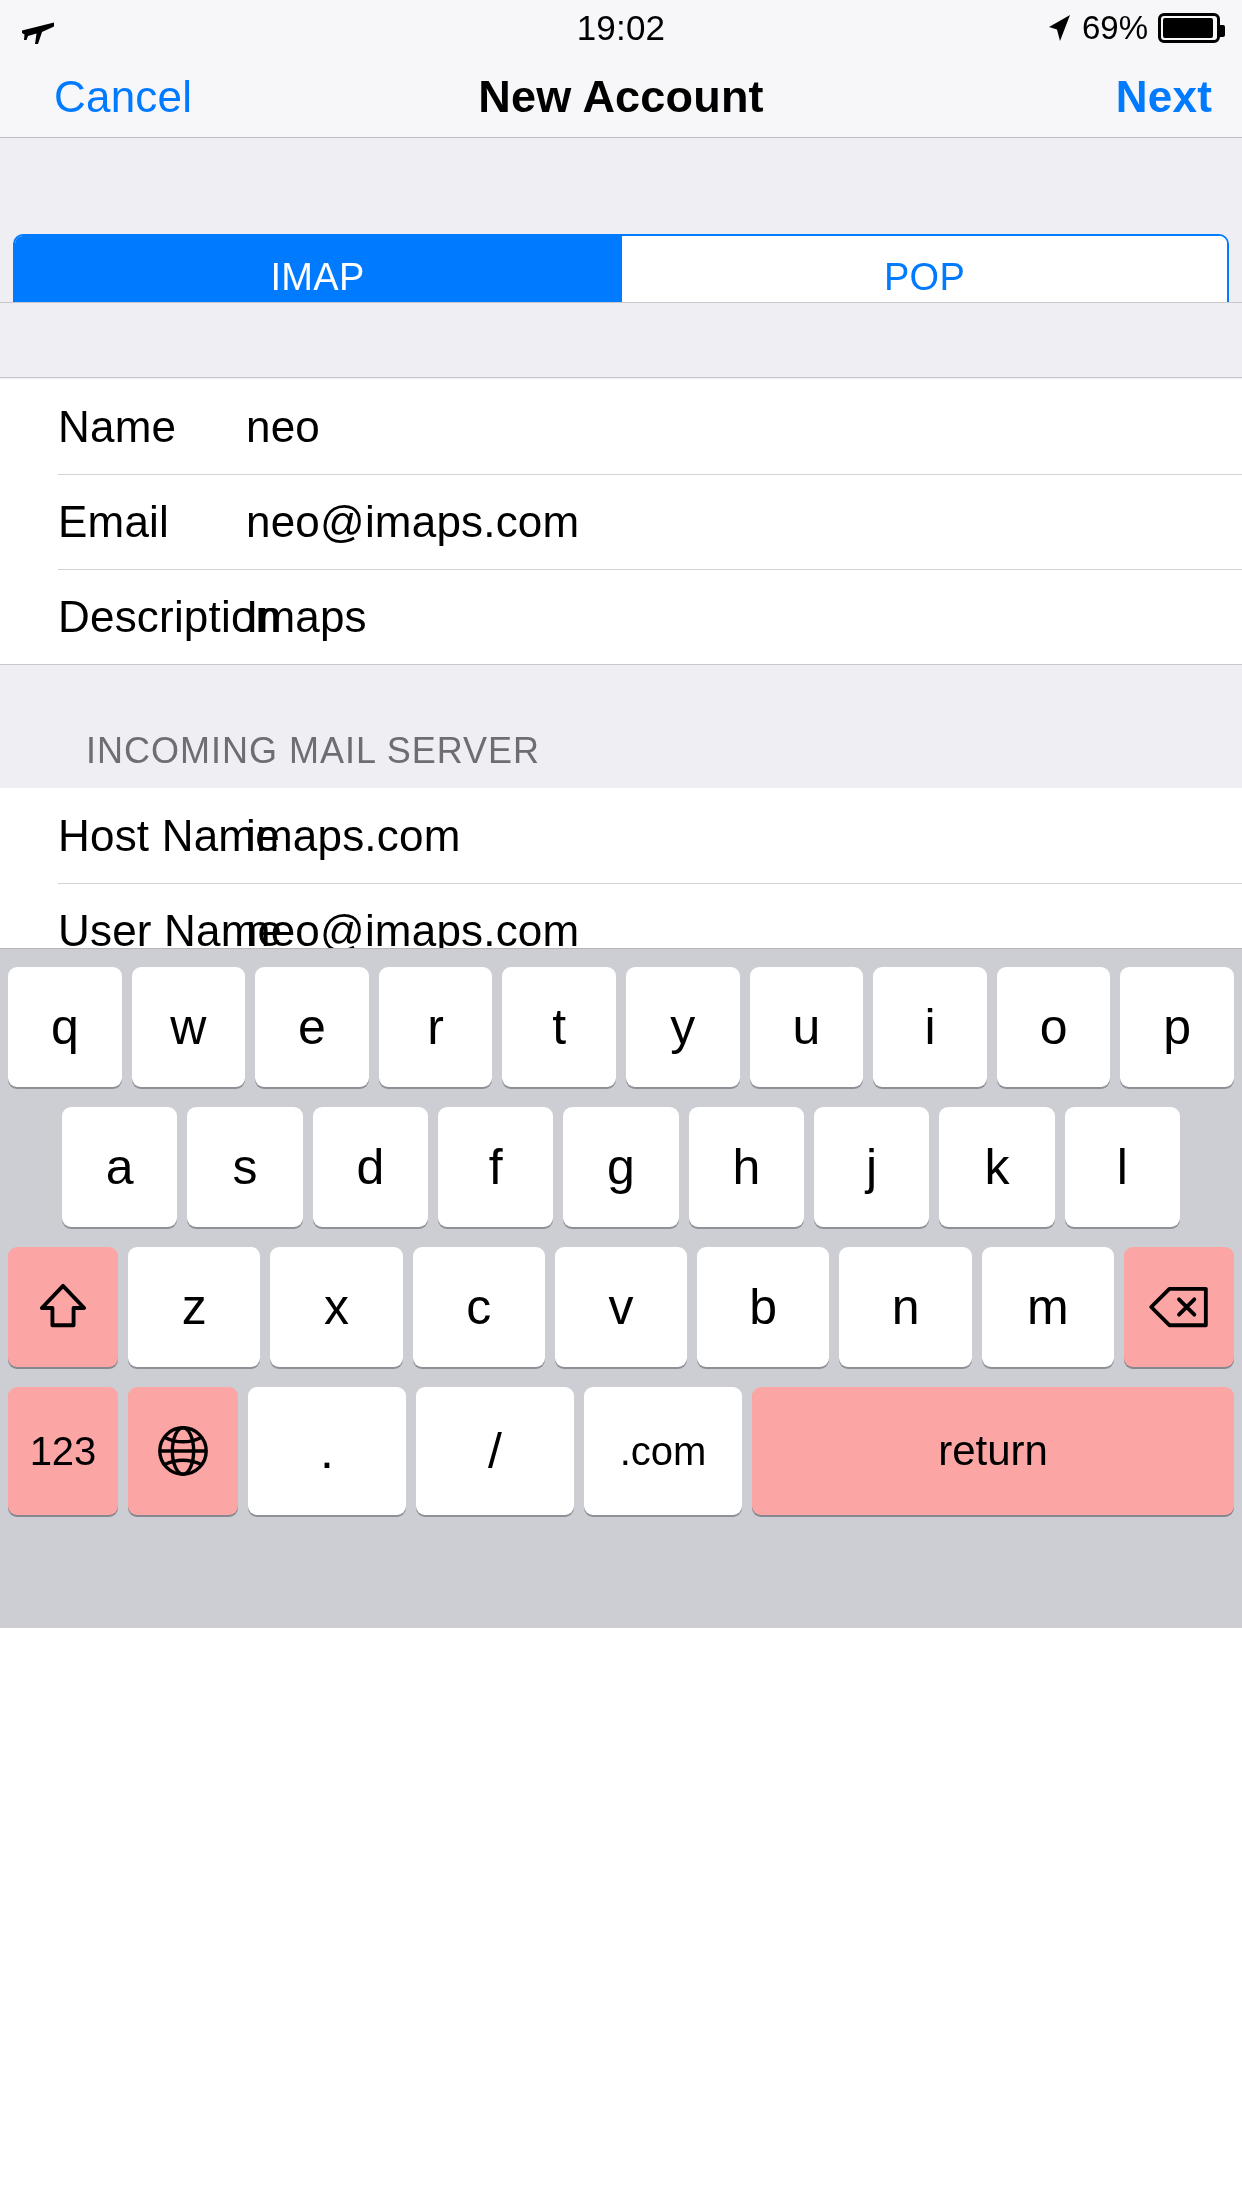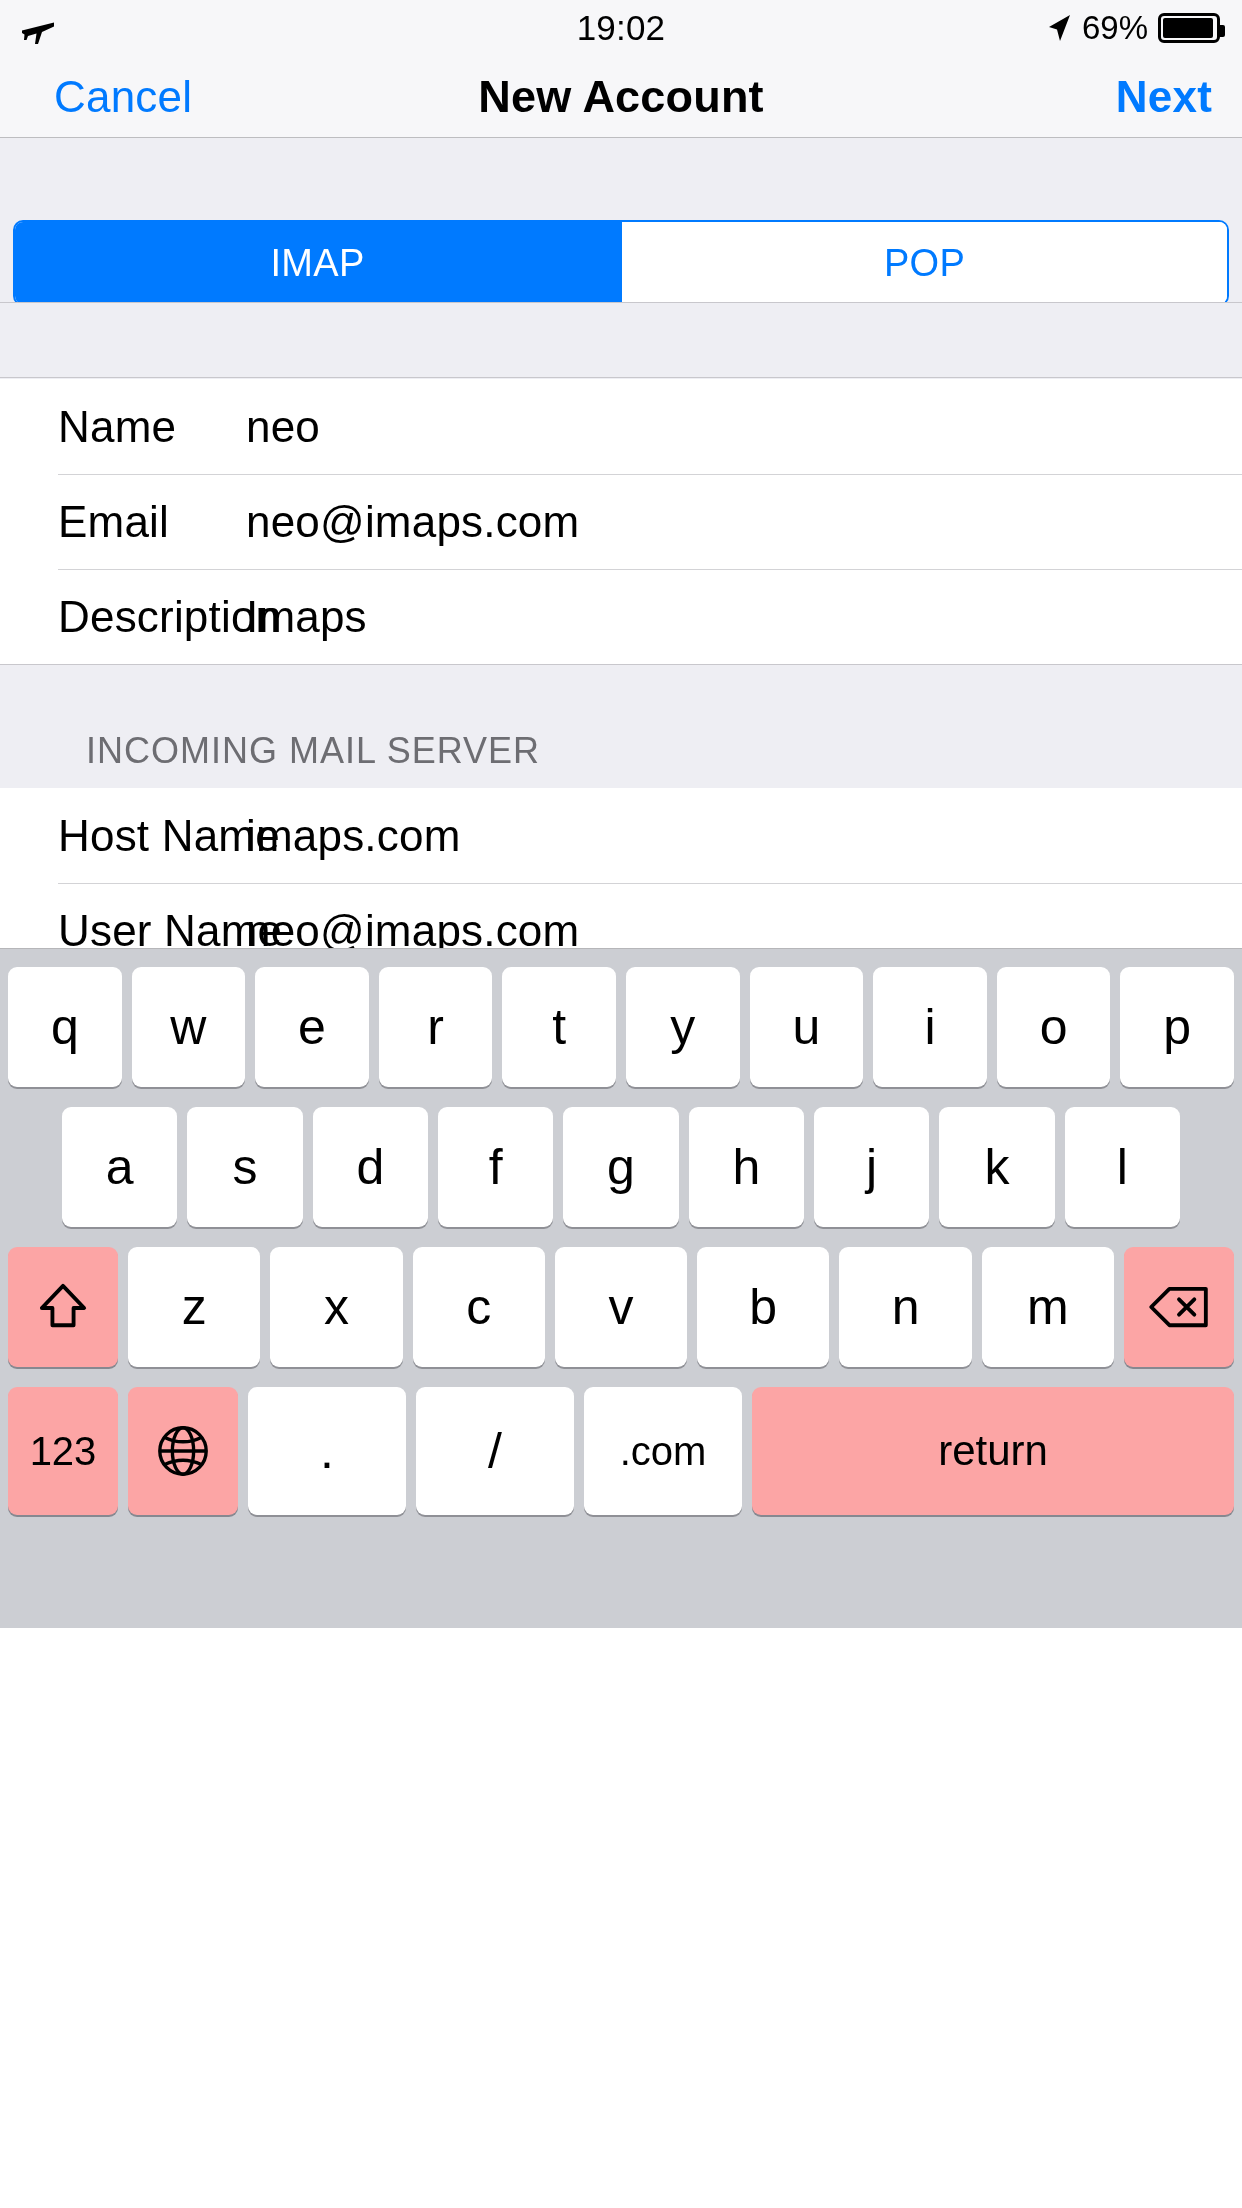--- a/index.html
+++ b/index.html
@@ -56,21 +56,21 @@
     position:absolute; right:30px; font-size:44px; color:#007aff; font-weight:bold;
     letter-spacing:0.2px;
   }
 
   
   .seg-wrap {
     position:absolute; top:139px; left:0; width:1242px; height:163px;
     background:#eeeef3;
   }
   .segmented {
-    position:absolute; left:13px; top:81px; width:1216px; height:86px;
+    position:absolute; left:13px; top:95px; width:1216px; height:86px;
     display:flex; border:2px solid #007aff; border-radius:10px; overflow:hidden;
     background:#fff;
   }
   .seg {
     flex:1; display:flex; align-items:center; justify-content:center;
     font-size:38px; letter-spacing:0.3px;
   }
   .seg.on  { background:#007aff; color:#fff; }
   .seg.off { background:#ffffff; color:#007aff; border-left:2px solid #007aff; }
 

